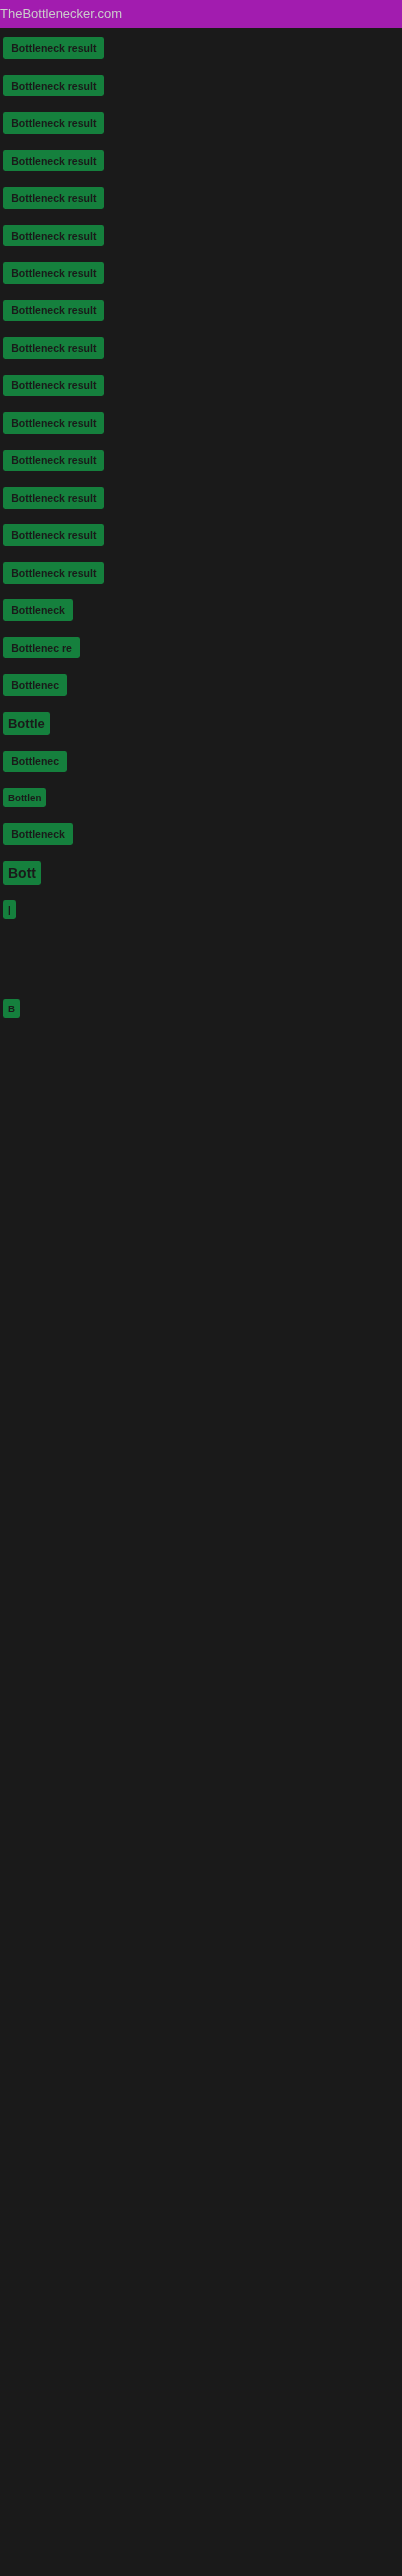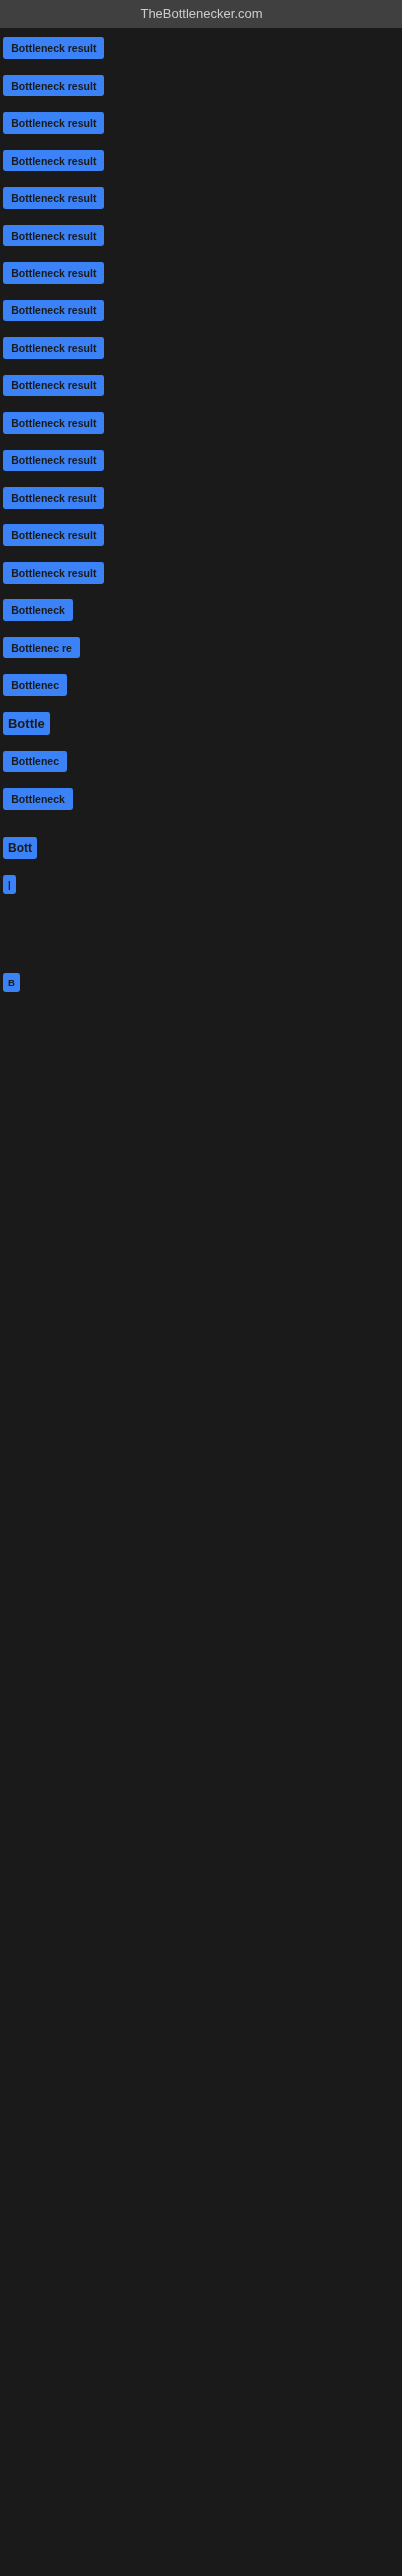--- a/index.html
+++ b/index.html
@@ -8,33 +8,32 @@
       box-sizing: border-box;
     }
     body {
       width: 403px;
       min-height: 2576px;
       background-color: #1a1a1a;
       font-family: Arial, sans-serif;
       position: relative;
     }
     .site-title {
-      text-align: center;
       color: #cccccc;
       font-size: 13px;
       padding: 6.4px 0;
-      background-color: #404040;
+      background-color: #a21caf;
     }
     .bottleneck-item {
       margin: 0 0 9.7px 0;
       padding: 1.6px 0;
     }
     .bottleneck-badge {
       display: inline-block;
-      background-color: #3b82f6;
+      background-color: #15803d;
       color: #1a1a1a;
       font-size: 10.5px;
       font-weight: bold;
       padding: 4.8px 8px;
       border-radius: 2.4px;
       white-space: nowrap;
       overflow: hidden;
     }
     .items-container {
       padding: 8px 3.2px;
@@ -61,21 +60,22 @@
     <div class="bottleneck-item"><span class="bottleneck-badge">Bottleneck result</span></div>
     <div class="bottleneck-item"><span class="bottleneck-badge">Bottleneck result</span></div>
     <div class="bottleneck-item"><span class="bottleneck-badge">Bottleneck result</span></div>
     <div class="bottleneck-item"><span class="bottleneck-badge">Bottleneck result</span></div>
     <div class="bottleneck-item"><span class="bottleneck-badge">Bottleneck result</span></div>
     <div class="bottleneck-item"><span class="bottleneck-badge">Bottleneck</span></div>
     <div class="bottleneck-item"><span class="bottleneck-badge">Bottlenec re</span></div>
     <div class="bottleneck-item"><span class="bottleneck-badge">Bottlenec</span></div>
     <div class="bottleneck-item"><span class="bottleneck-badge" style="font-size: 13px; padding: 4px 4.8px;">Bottle</span></div>
     <div class="bottleneck-item"><span class="bottleneck-badge">Bottlenec</span></div>
+    <div class="bottleneck-item"><span class="bottleneck-badge" style="font-size: 9.7px; padding: 4px 4.8px;">Bottlen</span></div>
     <div class="bottleneck-item"><span class="bottleneck-badge">Bottleneck</span></div>
-    <div class="bottleneck-item"><span class="bottleneck-badge" style="font-size: 12px; padding: 4px 4.8px; margin-top: 11px;">Bott</span></div>
+    <div class="bottleneck-item"><span class="bottleneck-badge" style="font-size: 14px; padding: 4px 4.8px;">Bott</span></div>
     <div class="bottleneck-item"><span class="bottleneck-badge" style="font-size: 9.7px; padding: 4px 4.8px;">|</span></div>
     <div style="height: 64px;"></div>
     <div class="bottleneck-item"><span class="bottleneck-badge" style="font-size: 9.7px; padding: 4px 4.8px;">B</span></div>
     <div style="height: 64px;"></div>
     <div style="height: 64px;"></div>
   </div>
 
 
 </body></html>

